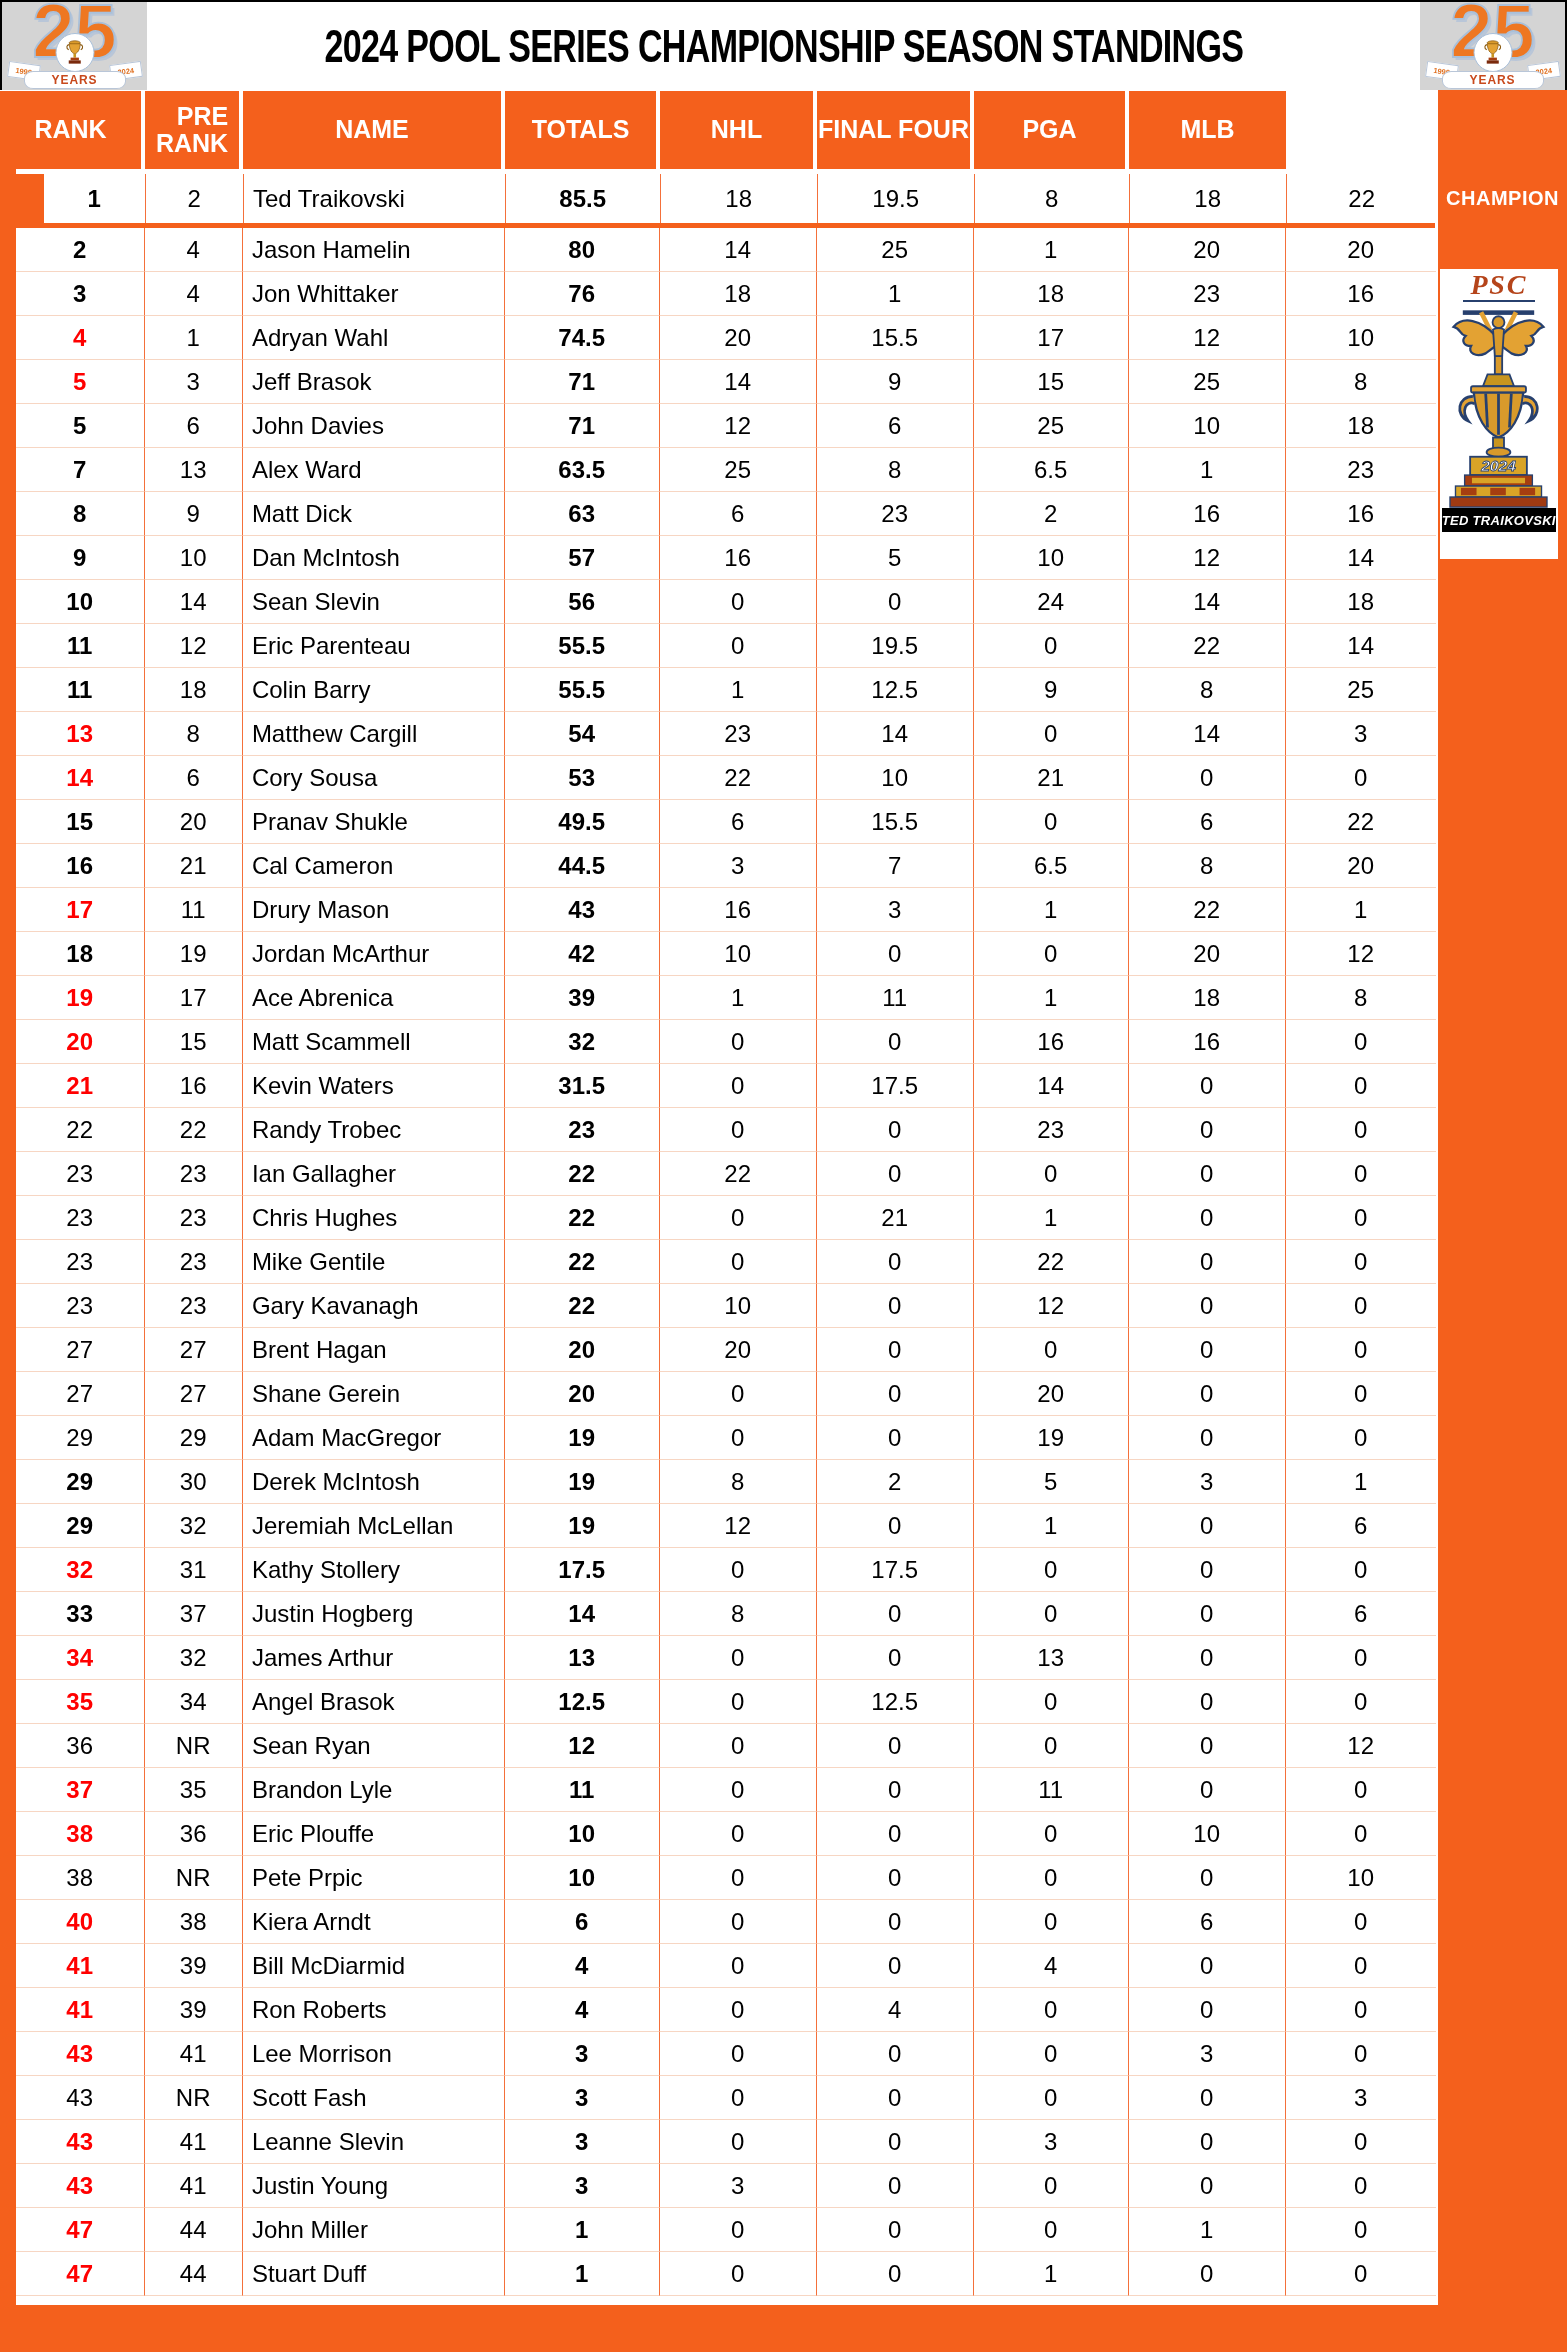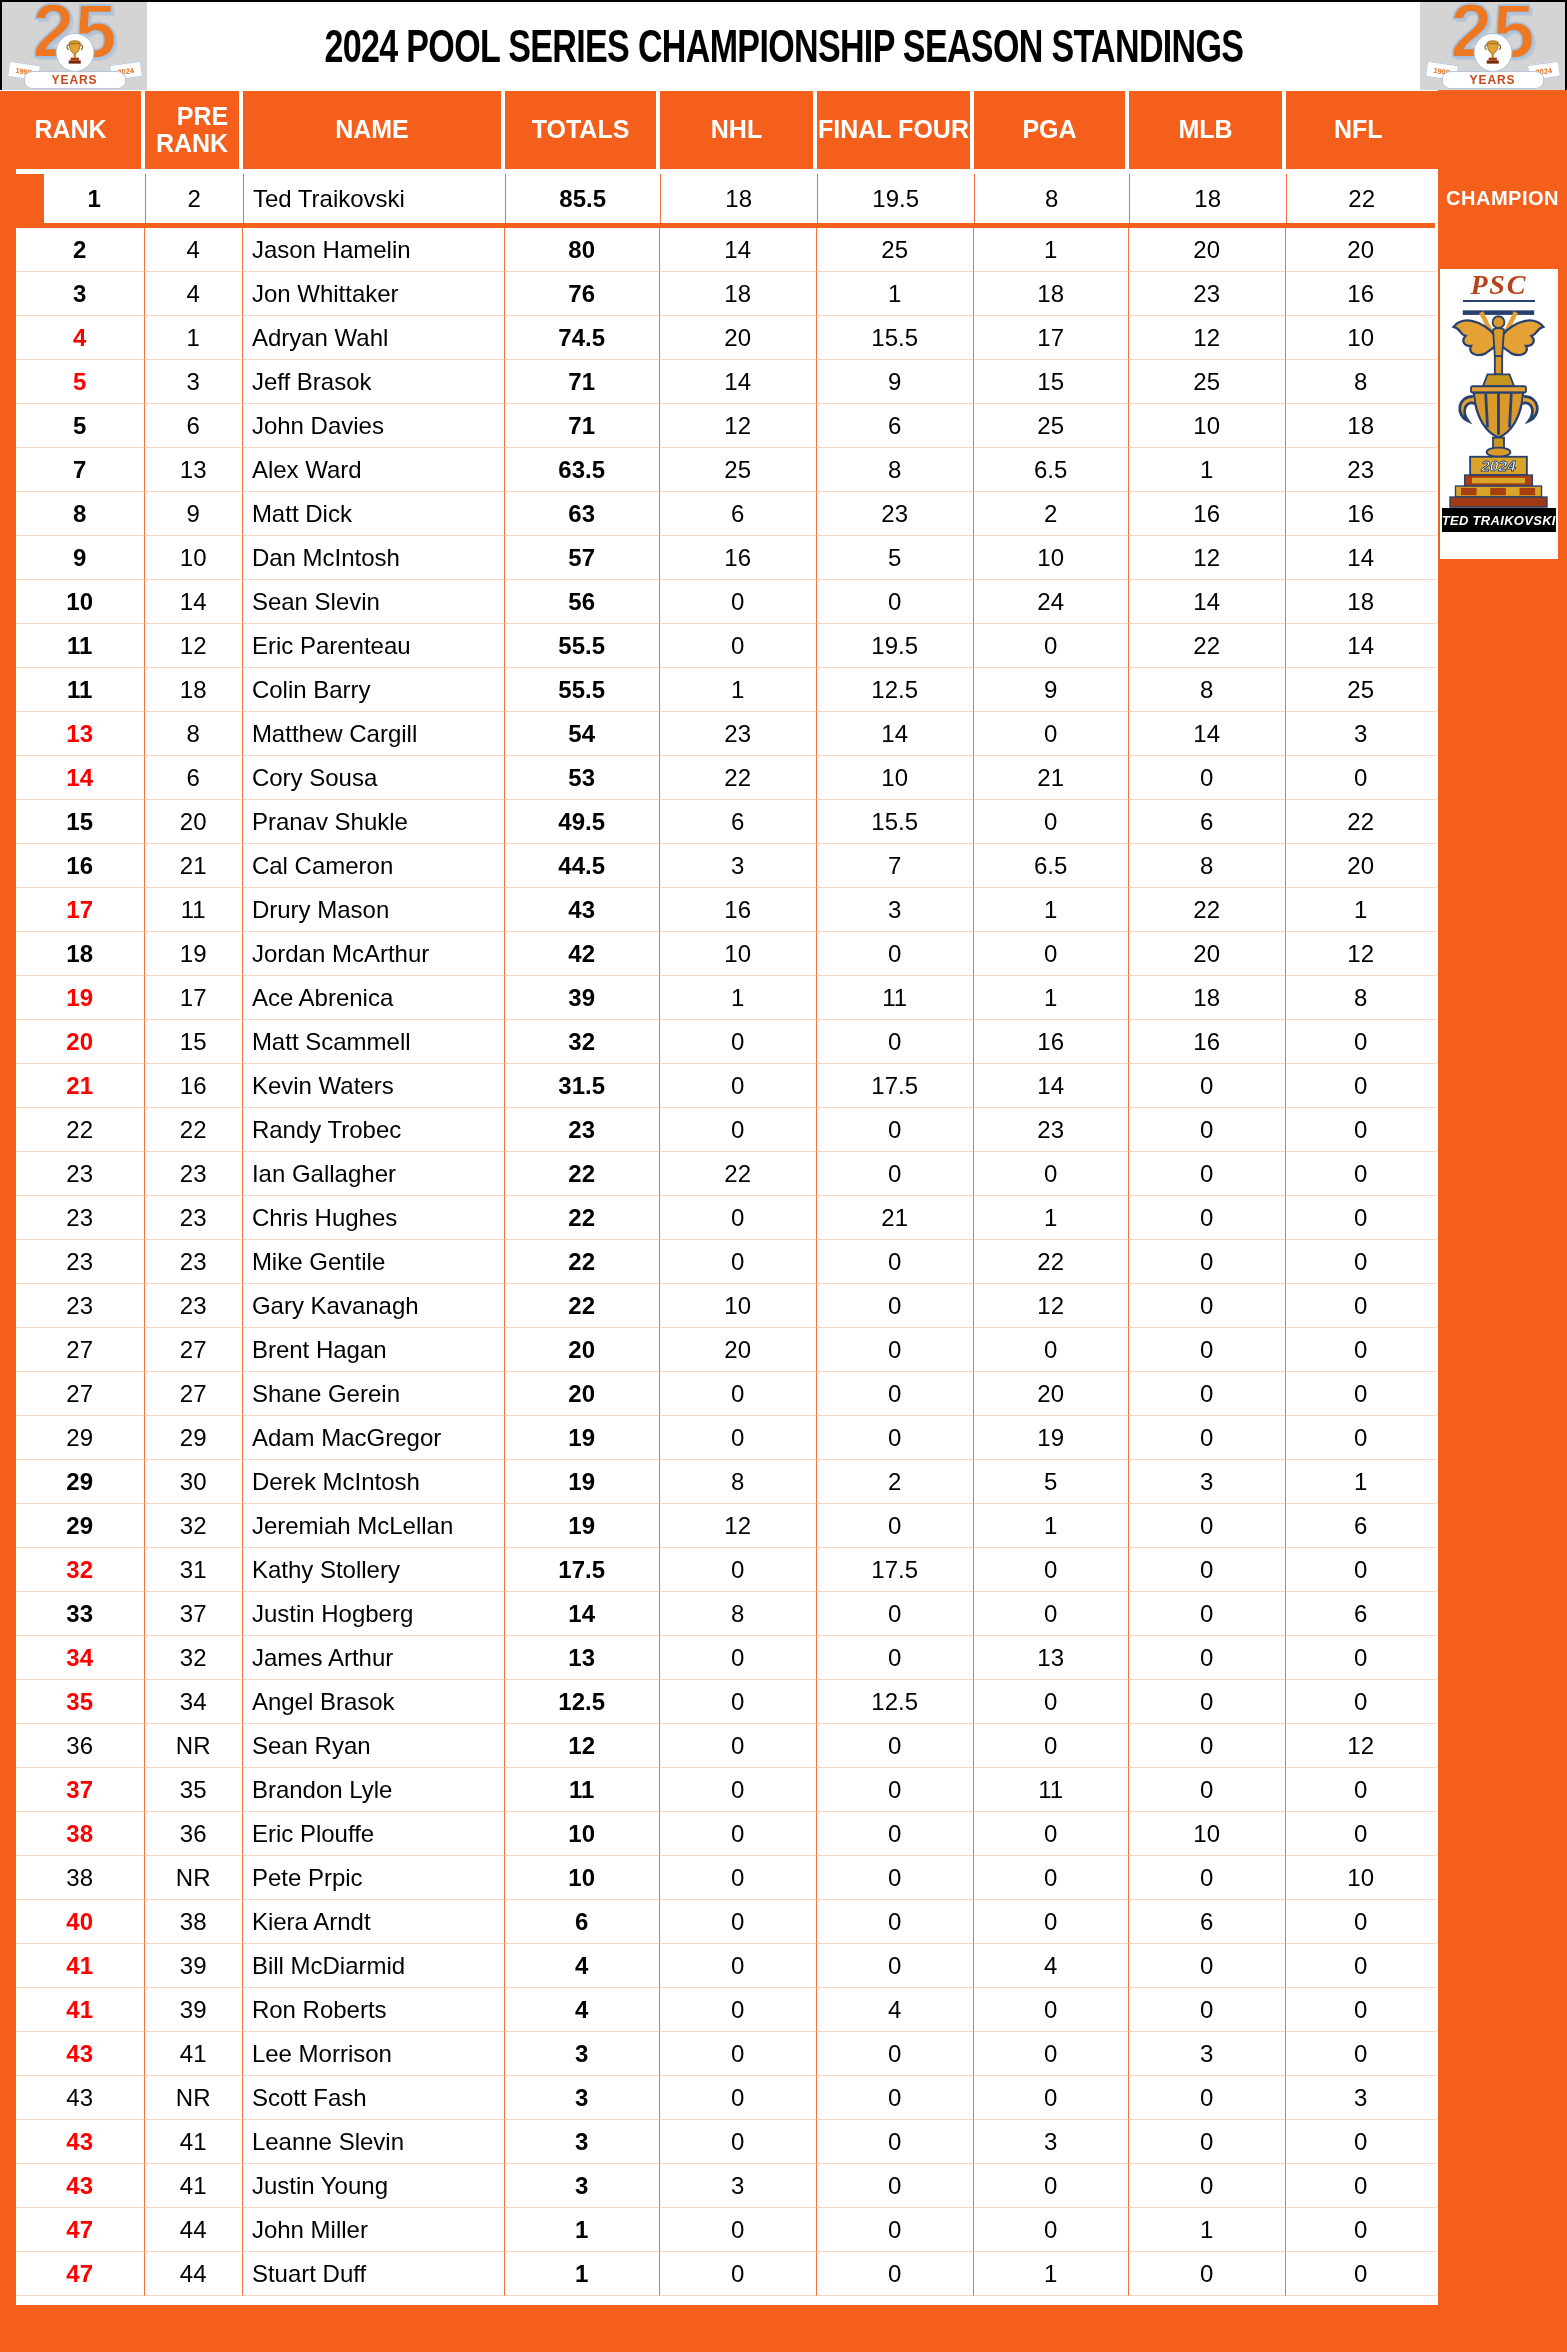--- a/index.html
+++ b/index.html
@@ -173,21 +173,20 @@
 
   <div class="headerband" id="headerband">
       <div class="hcell h-rank">RANK</div>
       <div class="hcell h-prerank">PRE RANK</div>
       <div class="hcell h-name">NAME</div>
       <div class="hcell h-totals">TOTALS</div>
       <div class="hcell h-nhl">NHL</div>
       <div class="hcell h-finalfour">FINAL FOUR</div>
       <div class="hcell h-pga">PGA</div>
       <div class="hcell h-mlb">MLB</div>
-      <div class="hcell h-nfl">NFL</div>
     </div>
 
   <div class="rows" id="rows">
       <div class="row row1">
         <div class="cell c-rank rank-up">1</div>
         <div class="cell c-prerank">2</div>
         <div class="cell c-name">Ted Traikovski</div>
         <div class="cell c-totals">85.5</div>
         <div class="cell c-nhl">18</div>
         <div class="cell c-ff">19.5</div>

